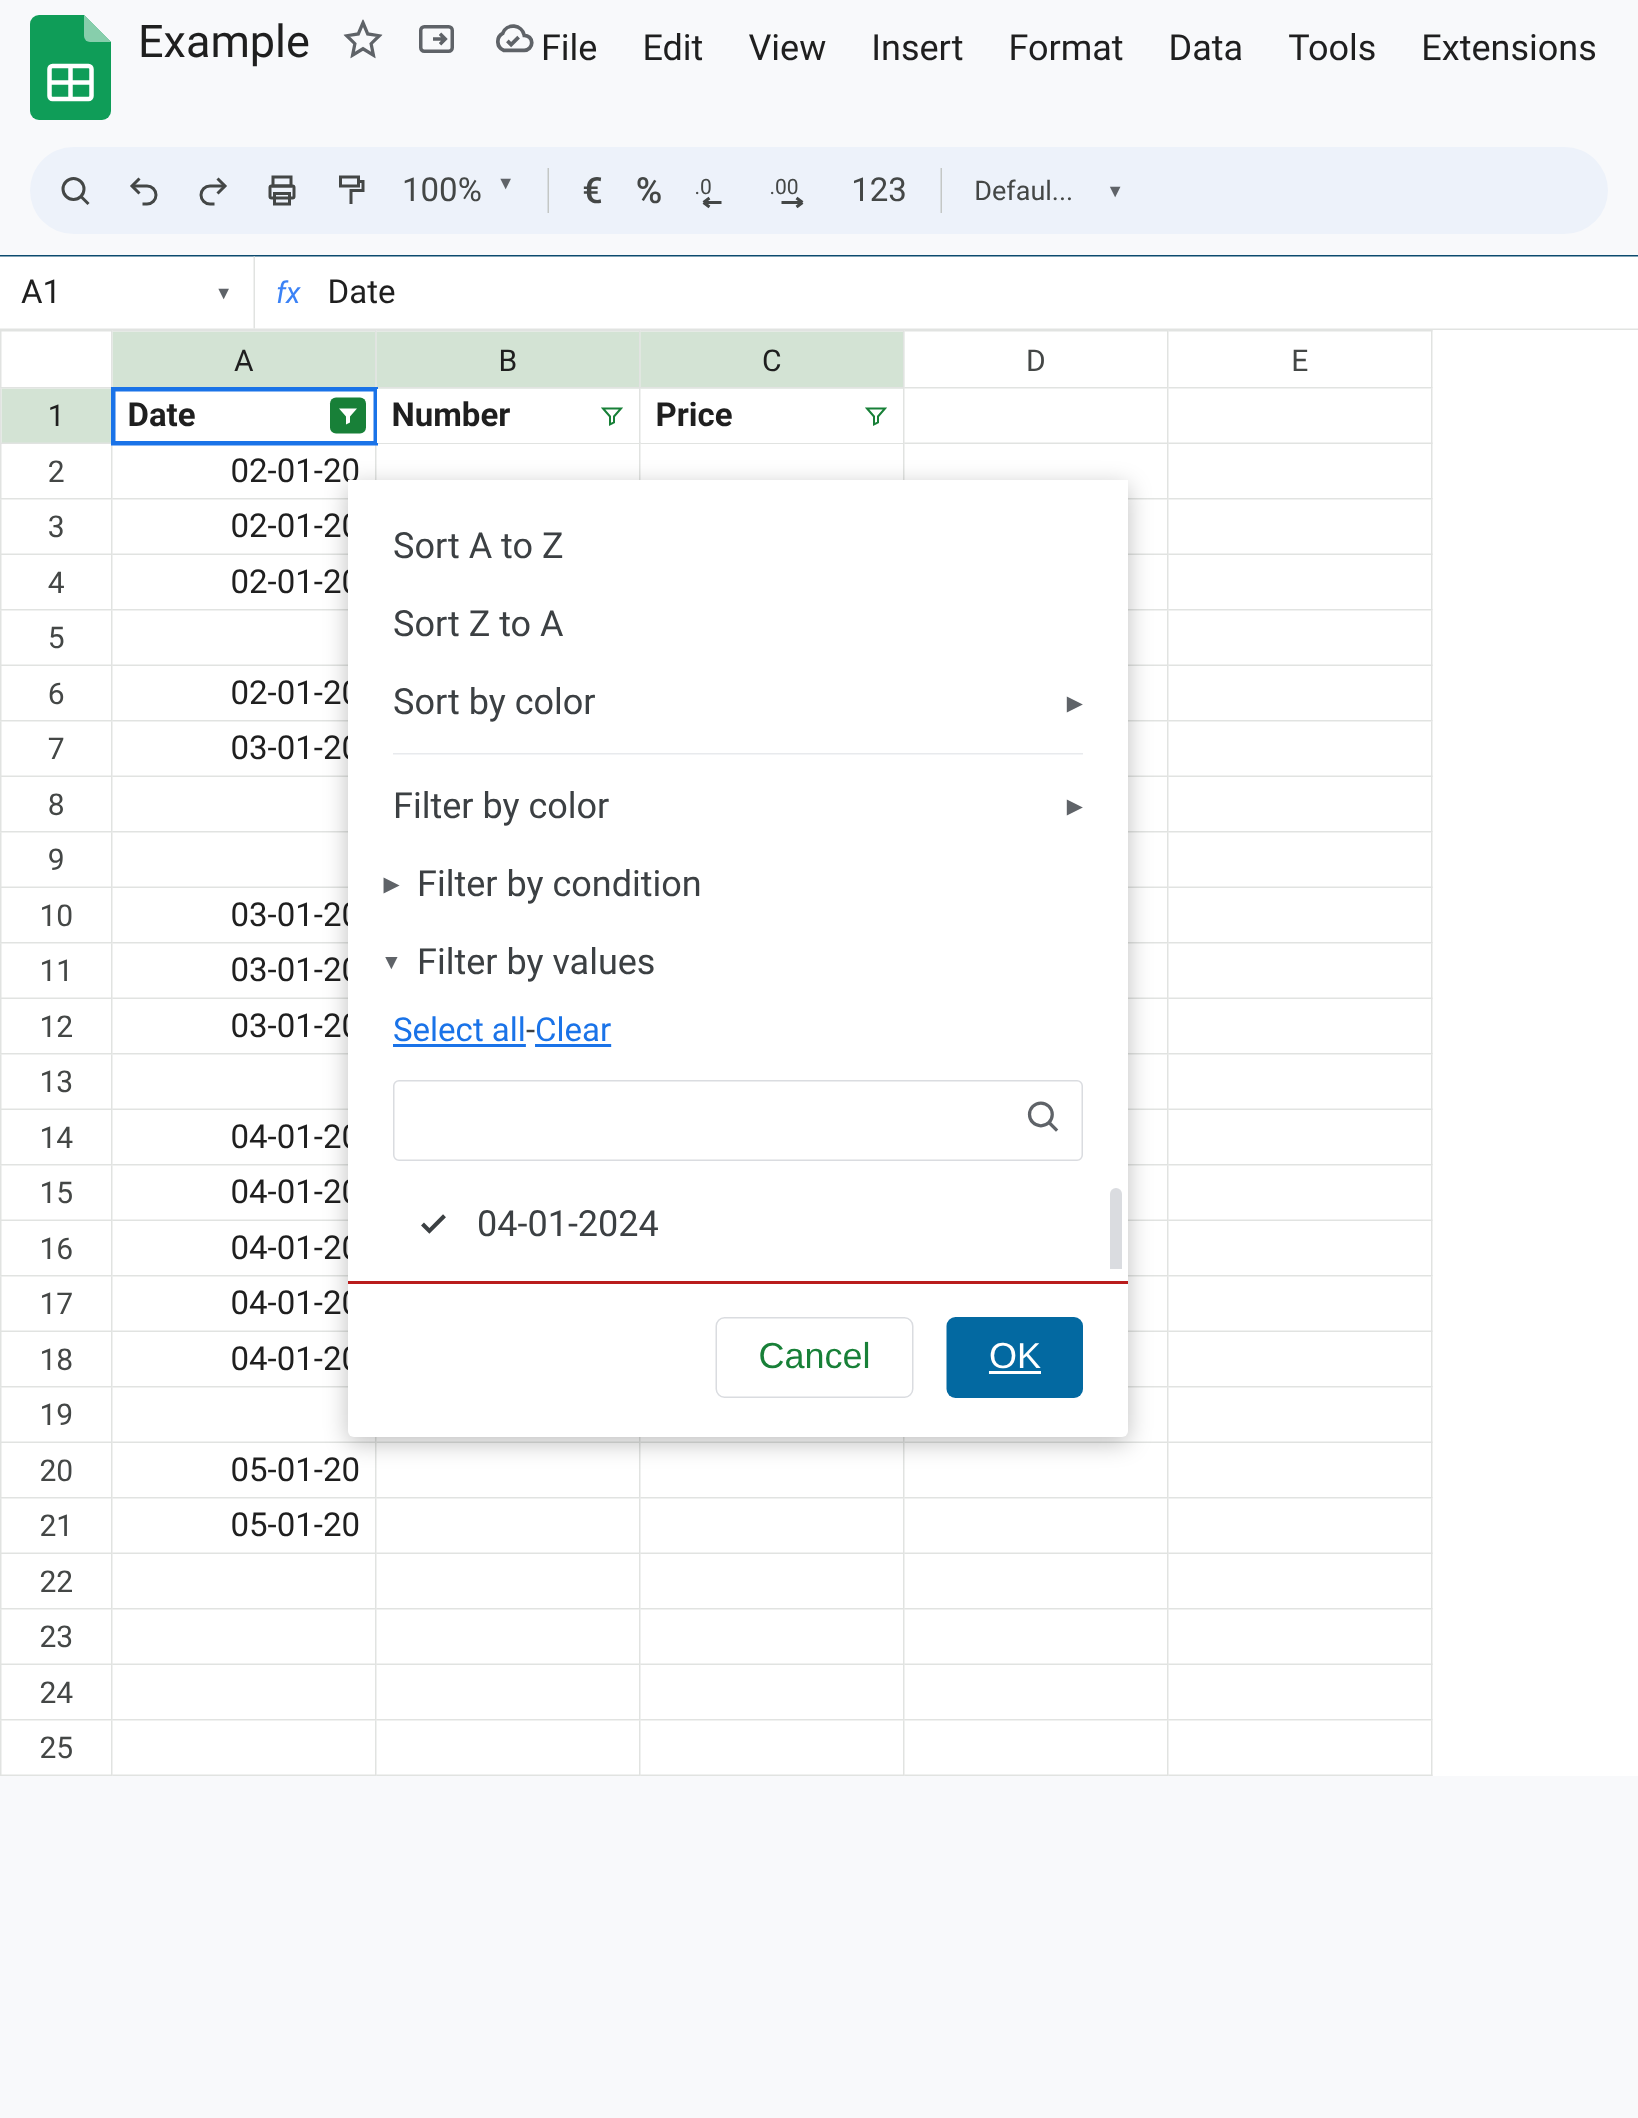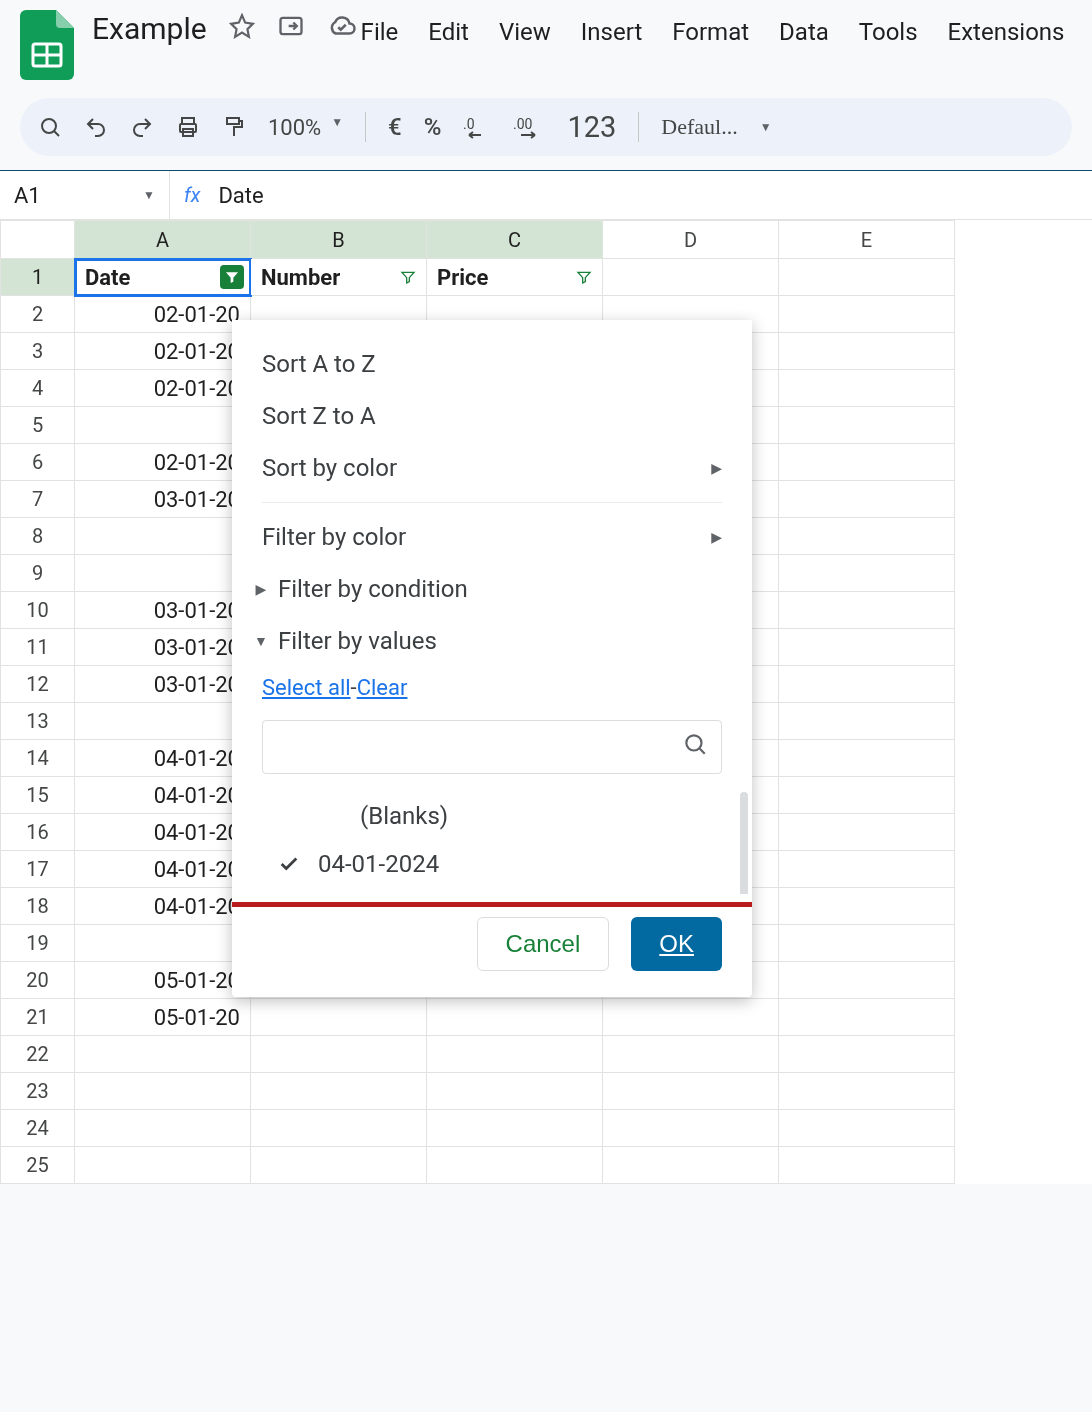--- a/index.html
+++ b/index.html
@@ -13,21 +13,21 @@
   .doc-title { font-size: 30px; font-weight: 400; color: #1f1f1f; }
   .title-icon { color: #5f6368; }
   .menubar { display: flex; gap: 30px; font-size: 24px; color: #1f1f1f; padding-top: 8px; }
   .menu-item { cursor: pointer; }
   
   
   .toolbar { margin: 18px 20px 0 20px; background: #edf2fa; border-radius: 30px; height: 58px; display: flex; align-items: center; padding: 0 18px; gap: 22px; font-size: 22px; color: #444746; }
   .toolbar .sep { width: 1px; height: 30px; background: #c4c7c5; }
   .toolbar-btn { display: flex; align-items: center; justify-content: center; cursor: pointer; }
   .zoom { display: flex; align-items: flex-start; gap: 10px; font-size: 22px; }
-  .font-name { font-size: 22px; font-family: Liberation Serif, serif; }
+  .font-name { font-size: 18px; }
   
   
   .formula-bar { display: flex; align-items: center; height: 50px; margin-top: 14px; border-top: 1px solid #0c4a6e; border-bottom: 1px solid #e1e3e1; background: #fff; }
   .name-box { width: 170px; display: flex; align-items: center; padding: 0 14px; font-size: 22px; border-right: 1px solid #e1e3e1; height: 100%; justify-content: space-between; }
   .fx { color: #3b82f6; font-size: 20px; font-style: italic; padding: 0 14px; }
   .formula-input { font-size: 22px; padding-left: 4px; }
   
   
   .grid-wrap { position: relative; background: #fff; }
   .grid { border-collapse: collapse; table-layout: fixed; }
@@ -59,21 +59,21 @@
   .popup .expand-item { padding: 12px 30px 12px 22px; display: flex; align-items: center; gap: 10px; cursor: pointer; }
   .popup .caret { width: 14px; display: inline-flex; justify-content: center; font-size: 14px; color: #5f6368; }
   .popup .links { padding: 8px 30px; font-size: 22px; }
   .popup .links a { color: #1a73e8; text-decoration: underline; }
   .popup .search-row { margin: 12px 30px; position: relative; }
   .popup .search-row input { width: 100%; height: 54px; border: 1px solid #dadce0; border-radius: 4px; font-size: 22px; padding: 0 50px 0 14px; }
   .popup .search-row .sicon { position: absolute; right: 14px; top: 50%; transform: translateY(-50%); color: #5f6368; }
   .popup .values { padding: 6px 30px 6px 30px; max-height: 230px; overflow: hidden; position: relative; }
   .popup .value-row { display: flex; align-items: center; gap: 16px; padding: 10px 14px; font-size: 24px; cursor: pointer; }
   .popup .check { width: 26px; display: inline-flex; justify-content: center; color: #3c4043; } 
-  .popup .actions { display: flex; justify-content: flex-end; gap: 22px; padding: 10px 30px 26px 30px; border-top: 5px solid #b91c1c; margin-top: 8px; }
+  .popup .actions { display: flex; justify-content: flex-end; gap: 22px; padding: 22px 30px 26px 30px; border-top: 2px solid #b91c1c; margin-top: 8px; }
   .popup button { font-size: 24px; font-weight: 500; border-radius: 6px; height: 54px; padding: 0 28px; cursor: pointer; }
   .btn-cancel { background: #fff; border: 1px solid #dadce0; color: #188038; }
   .btn-ok { background: #0369a1; border: none; color: #fff; padding: 0 36px; text-decoration: underline; }
   .values-scrollbar { position:absolute; right: 4px; top: 6px; width: 8px; height: 170px; background:#dadce0; border-radius:4px; }
 </style>
 </head>
 <body>
 
 <div class="header">
   <div class="logo">
@@ -164,21 +164,21 @@
         <text x="0" y="14" font-size="14" fill="#444746">.0</text>
         <path d="M6 20h12M6 20l4-3M6 20l4 3" stroke="#444746" stroke-width="2" fill="none"></path>
       </svg>
     </span>
   <span class="toolbar-btn">
       <svg width="32" height="24" viewBox="0 0 32 24">
         <text x="0" y="14" font-size="14" fill="#444746">.00</text>
         <path d="M8 20h14M22 20l-4-3M22 20l-4 3" stroke="#444746" stroke-width="2" fill="none"></path>
       </svg>
     </span>
-  <span class="toolbar-btn" style="font-size:29px">123</span>
+  <span class="toolbar-btn" style="font-size:22px">123</span>
   <span class="sep"></span>
   <span class="font-name">Defaul...</span>
   <span style="font-size:12px;color:#5f6368">▼</span>
 </div>
 
 <div class="formula-bar">
   <div class="name-box">
     <span>A1</span>
     <span style="font-size:12px;color:#5f6368">▼</span>
   </div>
@@ -456,24 +456,20 @@
   </div>
   <div class="search-row">
     <input type="text" placeholder="" style="">
     <span class="sicon"><svg width="26" height="26" viewBox="0 0 24 24" fill="none" stroke="#5f6368" stroke-width="2">
           <circle cx="11" cy="11" r="7"></circle>
           <path d="M21 21l-5-5"></path>
         </svg></span>
   </div>
   <div class="values" id="filter-values" style="position:relative">
     <div class="values-scrollbar"></div>
-  <div class="value-row" style="padding-left: 56px;">
-        <span class="check"></span>
-        <span>(Blanks)</span>
-      </div>
       <div class="value-row">
         <span class="check">
           <svg width="22" height="22" viewBox="0 0 24 24" fill="none" stroke="#3c4043" stroke-width="3">
             <path d="M4 12l5 5L20 6"></path>
           </svg>
         </span>
         <span>04-01-2024</span>
       </div>
     </div>
   <div class="actions">

